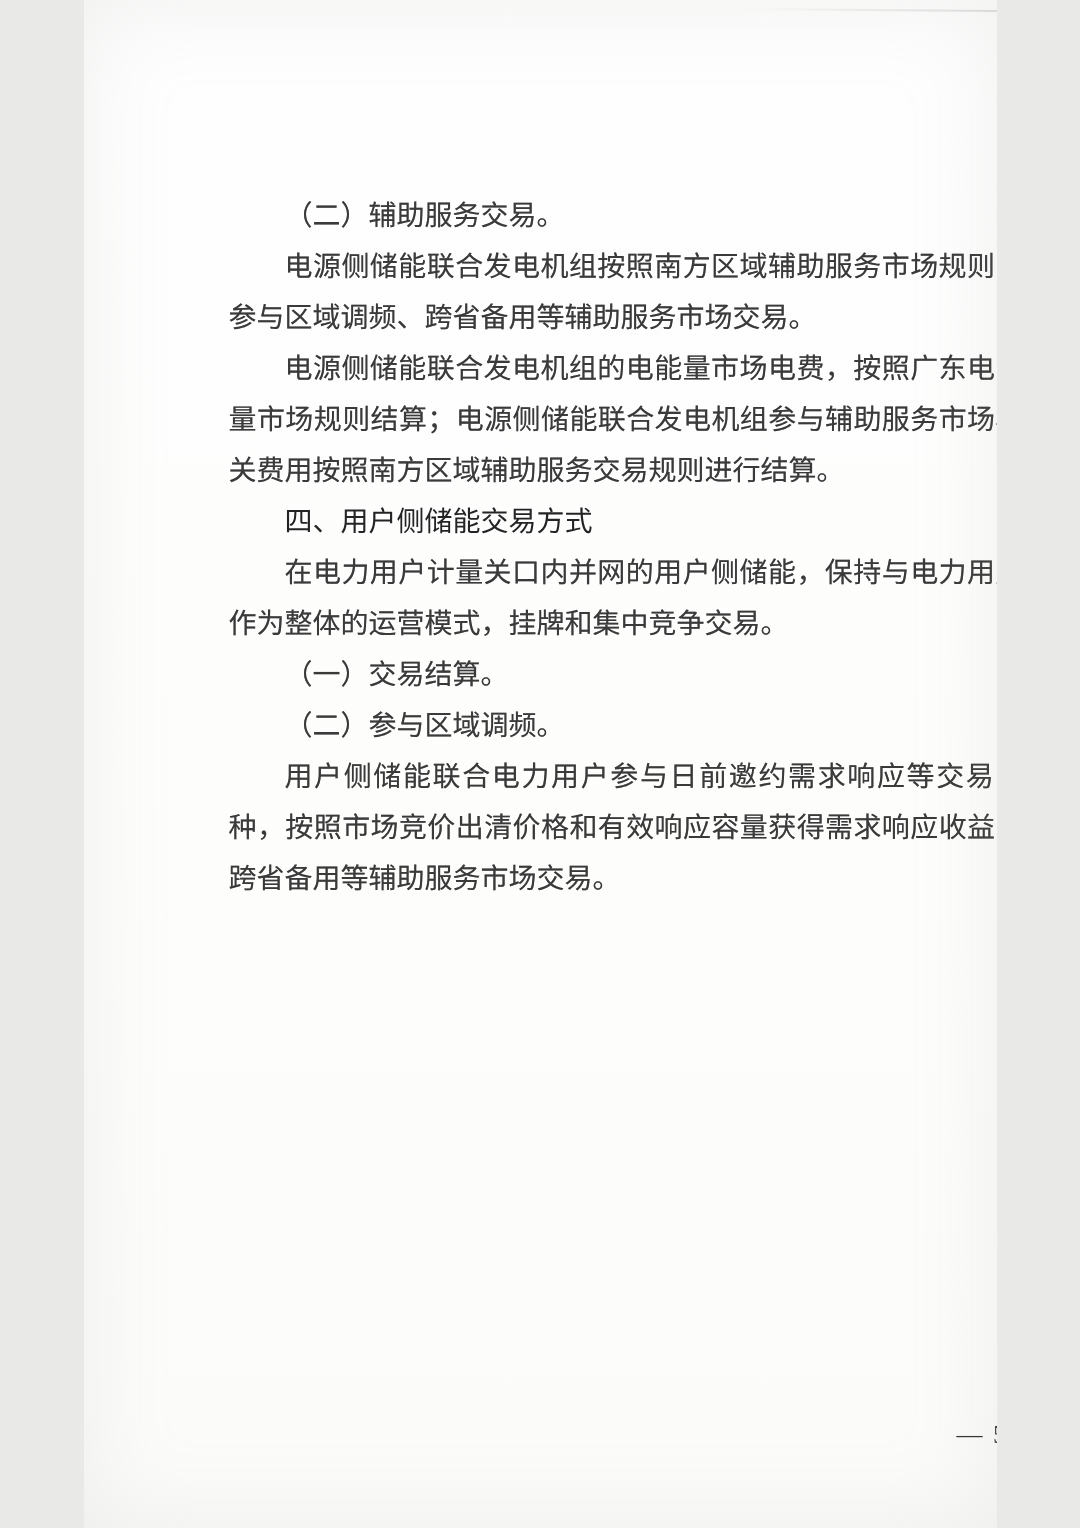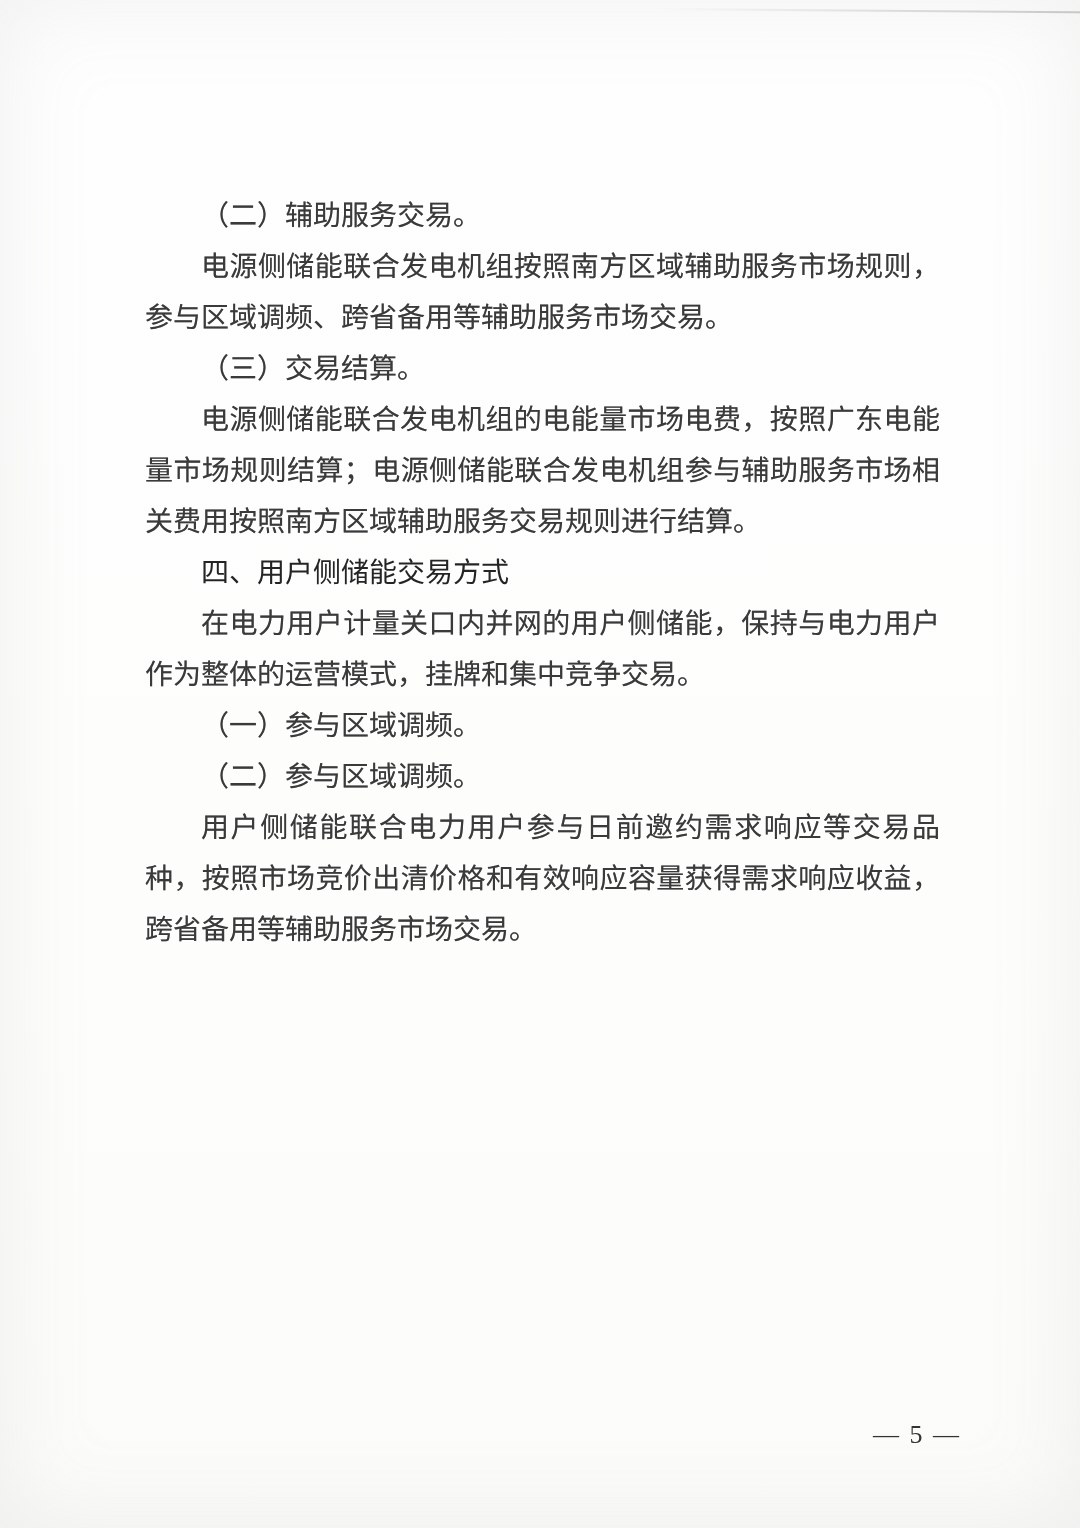--- a/index.html
+++ b/index.html
@@ -3,21 +3,21 @@
 <meta charset="utf-8">
 <style>
   html, body {
     margin: 0;
     padding: 0;
     background: #e9e9e7;
     font-family: "Liberation Serif", "DejaVu Serif", serif;
   }
   .page {
     position: relative;
-    width: 1080px;
+    width: 913px;
     height: 1528px;
     margin: 0 auto;
     background: linear-gradient(180deg, #fefefe 0%, #fdfdfc 60%, #fbfbfa 100%);
     overflow: hidden;
     color: #3a3a3a;
   }
   
   .page::after {
     content: "";
     position: absolute;
@@ -79,24 +79,23 @@
 </head>
 <body>
 
 <div class="page">
 
   <div class="scan-line"></div>
 
   <main class="content">
     <p class="para">（二）辅助服务交易。</p>
     <p class="para">电源侧储能联合发电机组按照南方区域辅助服务市场规则，参与区域调频、跨省备用等辅助服务市场交易。</p>
-    <p class="para">（三）交易结算。</p>
     <p class="para">电源侧储能联合发电机组的电能量市场电费，按照广东电能量市场规则结算；电源侧储能联合发电机组参与辅助服务市场相关费用按照南方区域辅助服务交易规则进行结算。</p>
     <p class="para section-heading">四、用户侧储能交易方式</p>
     <p class="para">在电力用户计量关口内并网的用户侧储能，保持与电力用户作为整体的运营模式，挂牌和集中竞争交易。</p>
-    <p class="para">（一）参与区域调频。</p>
+    <p class="para">（一）交易结算。</p>
     <p class="para">（二）参与区域调频。</p>
     <p class="para">用户侧储能联合电力用户参与日前邀约需求响应等交易品种，按照市场竞价出清价格和有效响应容量获得需求响应收益，跨省备用等辅助服务市场交易。</p>
   </main>
 
   <div class="page-number">— 5 —</div>
 
 </div>
 
 </body></html>

